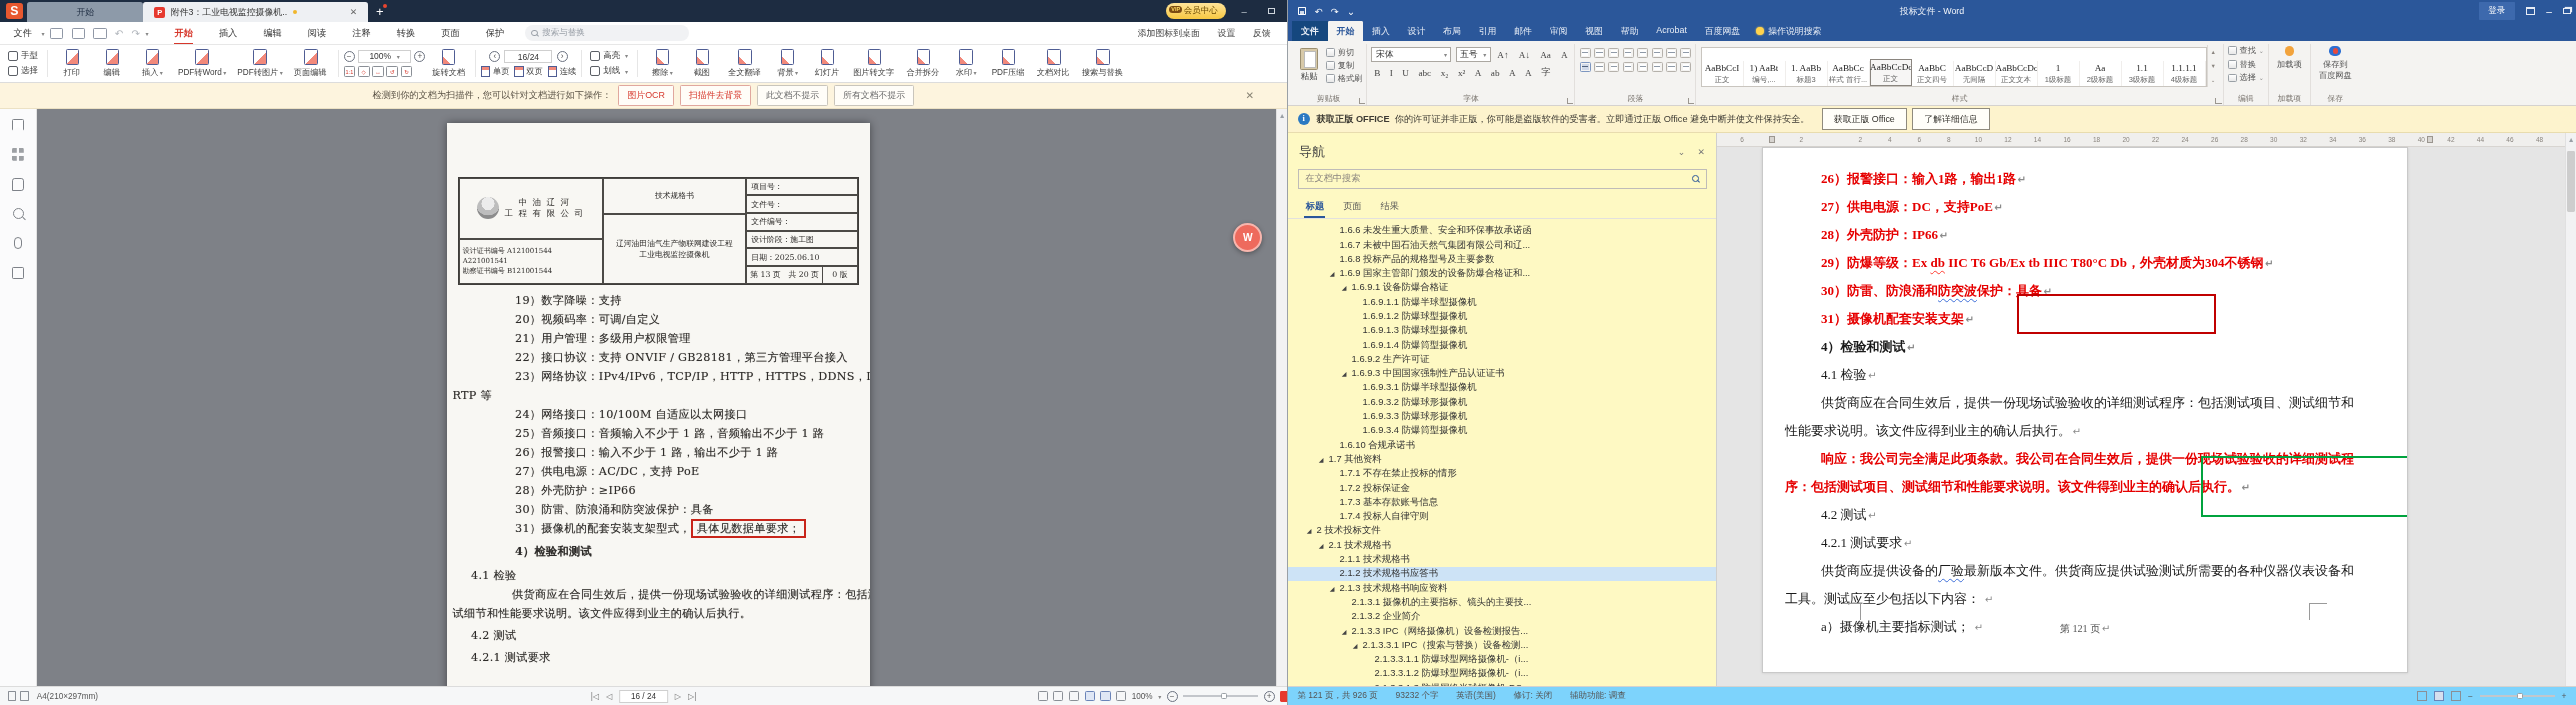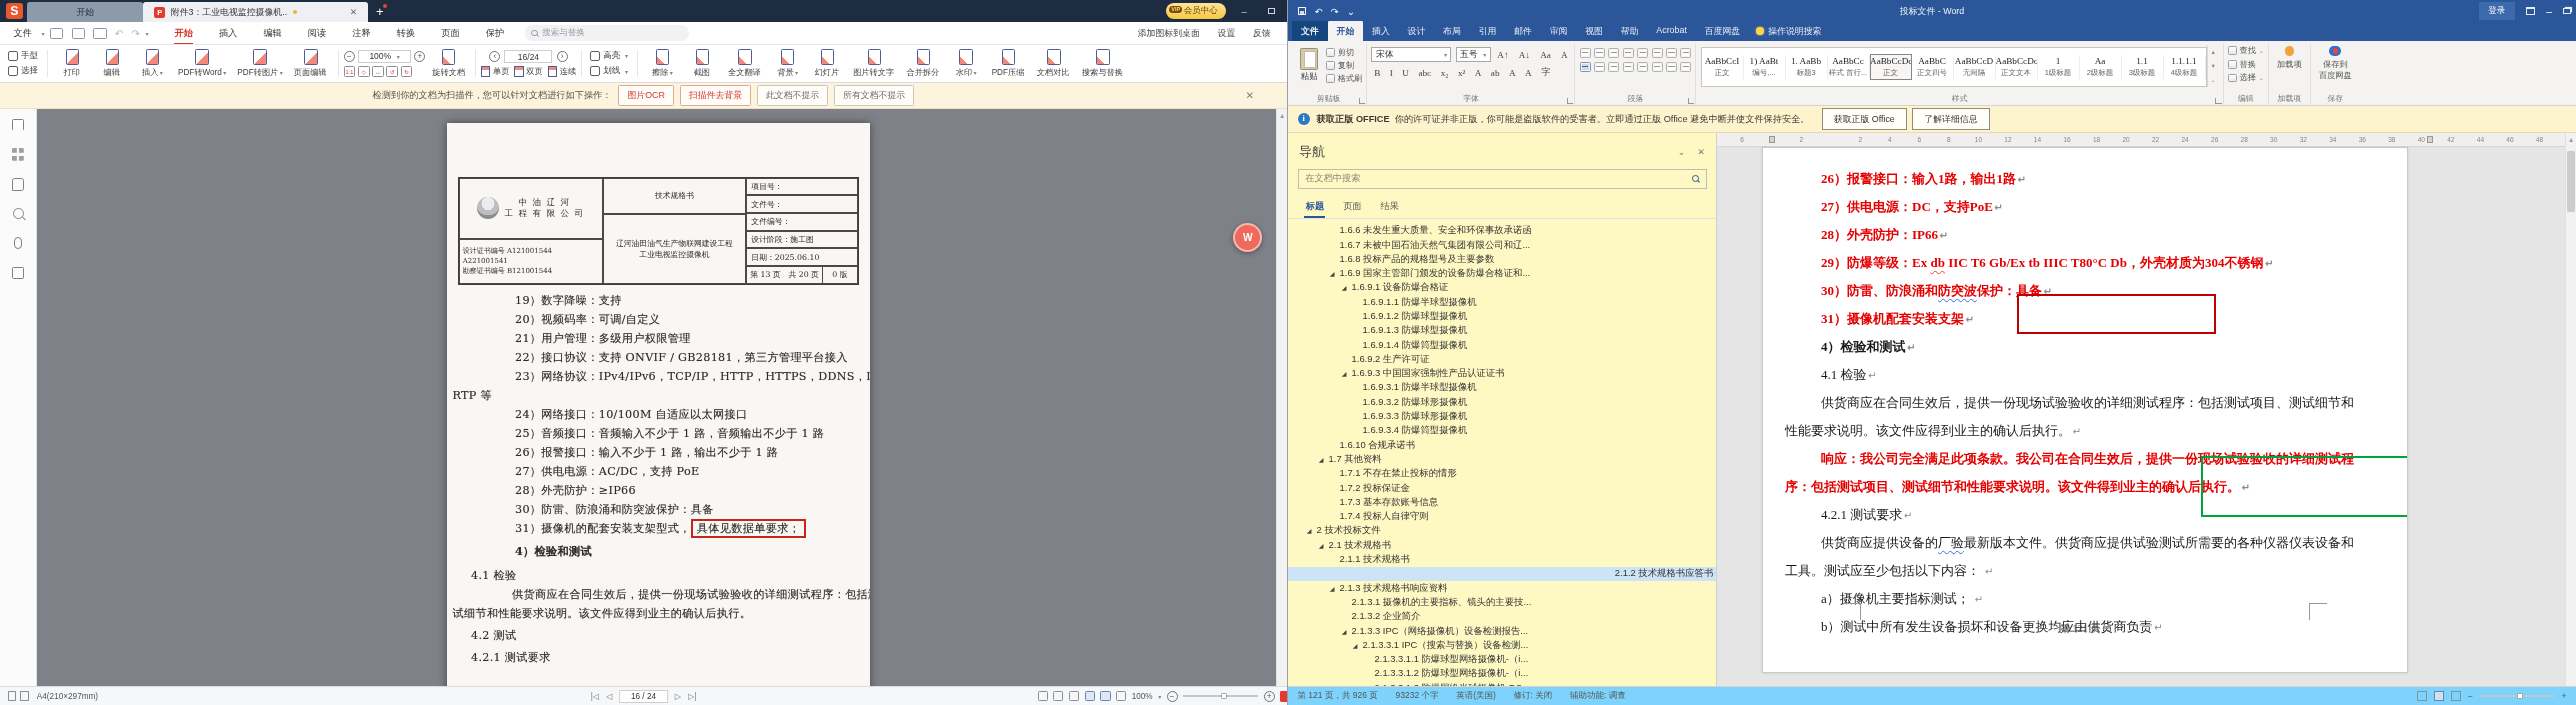--- a/index.html
+++ b/index.html
@@ -142,21 +142,21 @@
   .font-group-rows { display:flex; flex-direction:column; gap:3.4px; padding-top:2px; }
   .fg-row { display:flex; align-items:center; gap:4.1px; }
   .font-name-box, .font-size-box { border:0.7px solid #aba7a1; background:#fff; height:15px; display:flex; align-items:center; justify-content:space-between; padding:0 3.4px; font-size:8.9px; }
   .font-name-box { width:80px; }
   .font-size-box { width:35px; }
   .fbtn { font-size:9.2px; color:#444; padding:0.7px 2.7px; font-family:"Liberation Serif",serif; }
   .para-grid { display:flex; flex-direction:column; gap:4.1px; padding-top:2.7px; }
   .pg-row { display:flex; gap:3.4px; }
   .pic { width:11px; height:10.2px; border:0.7px solid #b5b1ab; border-radius:1.4px; background:repeating-linear-gradient(#fff 0 2px, #8f9aa8 2px 2.7px) content-box; padding:1.4px; }
   .pic.sel { background-color:#cfd8e8; border-color:#7d96c0; background:#cfd8e8 repeating-linear-gradient(#cfd8e8 0 2px, #51627c 2px 2.7px) content-box; padding:1.4px; }
-  .styles-gallery { display:flex; align-items:center; gap:0; background:#fff; border:0.7px solid #c9c5bf; margin-top:2px; height:40px; }
+  .styles-gallery { display:flex; align-items:flex-end; gap:0; background:#fff; border:0.7px solid #c9c5bf; margin-top:2px; height:40px; }
   .style-item { width:42px; display:flex; flex-direction:column; align-items:center; justify-content:center; gap:2px; border-right:0.7px solid #f0eeec; padding:1.4px; }
   .style-item.selected { border:1.1px solid #8b8univ7f; border:1.1px solid #8a857f; background:#f7f6f5; }
   .style-glyph { font-family:"Liberation Serif",serif; font-size:9.2px; color:#222; white-space:nowrap; overflow:hidden; max-width:41px; }
   .style-label { font-size:7.5px; color:#666; white-space:nowrap; overflow:hidden; max-width:40px; }
   .gallery-scroll { width:12.3px; border-left:0.7px solid #dcd9d5; display:flex; flex-direction:column; align-items:center; justify-content:space-around; color:#8a857f; font-size:5.5px; }
   .edit-col { display:flex; flex-direction:column; gap:2.7px; justify-content:center; }
   .addin-big { display:flex; flex-direction:column; align-items:center; justify-content:center; gap:2.7px; font-size:8.2px; color:#555; padding:1.4px 4.1px; text-align:center; }
   .orange-dot { width:9.5px; height:9.5px; border-radius:50%; background:#f2a33c; }
   .baidu-ic { width:12.3px; height:9.5px; border-radius:4.8px; background:#2d6fd2; position:relative; }
   .baidu-ic::after { content:""; position:absolute; left:3.4px; top:2px; width:5.5px; height:5.5px; border-radius:50%; background:#e5493d; }
@@ -173,21 +173,21 @@
   .nav-header-btns { margin-left:auto; display:flex; gap:12.3px; color:#777; font-size:8.9px; }
   .nav-search { margin:2.7px 9.5px 6.8px 9.5px; border:0.7px solid #bfbcb8; height:20.4px; display:flex; align-items:center; padding:0 6.8px; color:#8a857f; font-size:9.2px; }
   .nav-search .mag { border-color:#2b579a; margin-left:auto; }
   .nav-search .mag::after { background:#2b579a; }
   .nav-tabs { display:flex; gap:2.7px; padding:0 9.5px; border-bottom:0.7px solid #e3e1de; }
   .nav-tab { font-size:9.2px; color:#555; padding:4.1px 8.2px 5.5px 8.2px; position:relative; }
   .nav-tab.active { color:#2b579a; font-weight:bold; }
   .nav-tab.active::after { content:""; position:absolute; left:6.8px; right:6.8px; bottom:0; height:2px; background:#2b579a; }
   .nav-list { flex:1; overflow:hidden; padding-top:4.1px; }
   .nav-item { height:14.3px; display:flex; align-items:center; gap:3.4px; font-size:9.4px; color:#333; white-space:nowrap; overflow:hidden; padding-right:2.7px; }
-  .nav-item.selected { background:#cde3f6;justify-content:flex-end; }
+  .nav-item.selected { background:#cde3f6; }
   .nav-item .tri { width:8.2px; font-size:6.1px; color:#444; flex:none; text-align:center; }
 
   .word-canvas { flex:1; position:relative; overflow:hidden; }
   .ruler { position:absolute; left:0; right:11px; top:0; height:13.6px; background:#f0efed; border-bottom:0.7px solid #d8d5d1; display:flex; align-items:center; justify-content:space-between; padding:0 19px; font-size:6.5px; color:#8a857f; }
   .ruler span { width:12.3px; text-align:center; }
   .ruler-marker { position:absolute; top:2.7px; width:6.1px; height:7.5px; background:#d7d4d0; border:0.7px solid #9b968f; }
   .ruler-marker.left { left:52px; }
   .ruler-marker.right { right:143px; }
   .word-page { position:absolute; left:45px; top:13.6px; width:646px; height:526px; background:#fff; border:0.7px solid #c9c9c9; box-shadow:0 0.7px 2.7px rgba(0,0,0,.12); overflow:hidden; font-family:"Liberation Serif","DejaVu Serif",serif; }
   .word-doc-lines { position:absolute; left:0; top:17.7px; width:100%; }
@@ -1012,33 +1012,33 @@
               <div class="dline" style="color: rgb(26, 26, 26); padding-left: 22px;">
                 <span>性能要求说明。该文件应得到业主的确认后执行。</span><span class="wavy"></span><span></span><span class="pmark">↵</span>
               </div>
               <div class="dline" style="font-weight: 700; color: rgb(230, 0, 0); padding-left: 58px;">
                 <span>响应：我公司完全满足此项条款。我公司在合同生效后，提供一份现场试验验收的详细测试程</span><span class="wavy"></span><span></span><span class="pmark"></span>
               </div>
               <div class="dline" style="font-weight: 700; color: rgb(230, 0, 0); padding-left: 22px;">
                 <span>序：包括测试项目、测试细节和性能要求说明。该文件得到业主的确认后执行。</span><span class="wavy"></span><span></span><span class="pmark">↵</span>
               </div>
               <div class="dline" style="color: rgb(26, 26, 26); padding-left: 58px;">
+                <span>4.2 测试</span><span class="wavy"></span><span></span><span class="pmark">↵</span>
+              </div>
+              <div class="dline" style="color: rgb(26, 26, 26); padding-left: 58px;">
                 <span>4.2.1 测试要求</span><span class="wavy"></span><span></span><span class="pmark">↵</span>
               </div>
               <div class="dline" style="color: rgb(26, 26, 26); padding-left: 58px;">
                 <span>供货商应提供设备的</span><span class="wavy on" style="text-decoration-color: rgb(63, 111, 216);">厂验</span><span>最新版本文件。供货商应提供试验测试所需要的各种仪器仪表设备和</span><span class="pmark"></span>
               </div>
               <div class="dline" style="color: rgb(26, 26, 26); padding-left: 22px;">
                 <span>工具。测试应至少包括以下内容： </span><span class="wavy"></span><span></span><span class="pmark">↵</span>
               </div>
               <div class="dline" style="color: rgb(26, 26, 26); padding-left: 58px;">
                 <span>a）摄像机主要指标测试； </span><span class="wavy"></span><span></span><span class="pmark">↵</span>
-              </div>
-              <div class="dline" style="color: rgb(26, 26, 26); padding-left: 58px;">
-                <span>b）测试中所有发生设备损坏和设备更换均应由供货商负责</span><span class="wavy"></span><span></span><span class="pmark">↵</span>
               </div>
             </div>
           <div class="red-rect"></div>
           <div class="green-rect"></div>
           <div class="crop l"></div>
           <div class="crop r"></div>
           <div class="page-footer"><span>第 121 页</span><span class="pmark">↵</span></div>
         </div>
 
         <div class="word-scrollbar">

